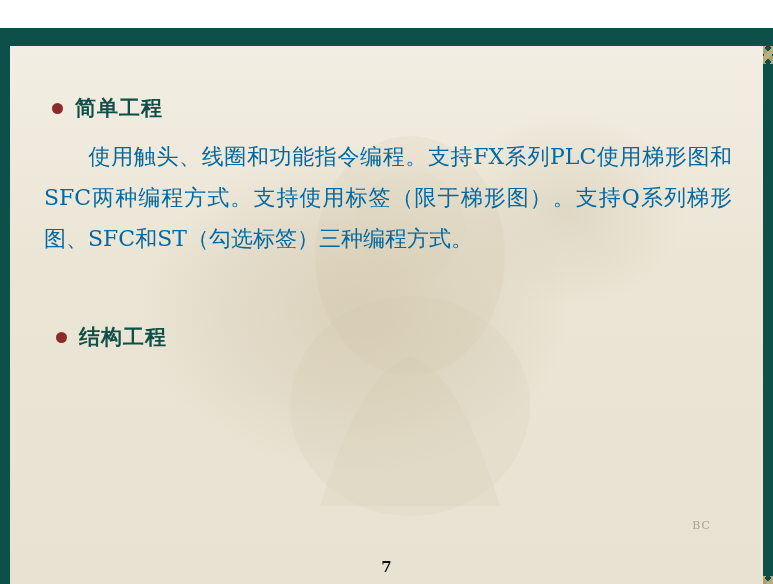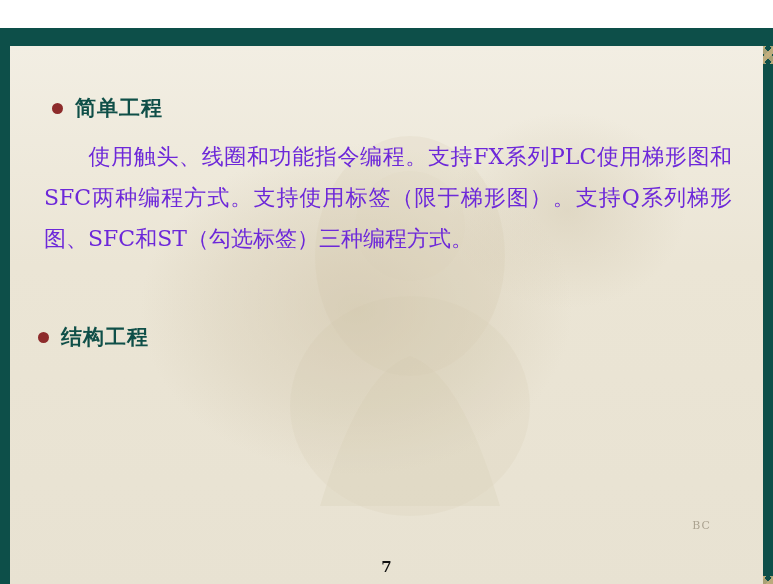--- a/index.html
+++ b/index.html
@@ -112,21 +112,21 @@
     font-weight: bold;
     font-size: 21px;
     color: #0f4f48;
     letter-spacing: 1px;
   }
   .para {
     position: absolute;
     font-family: "DejaVu Serif", serif;
     font-size: 22px;
     line-height: 41px;
-    color: #6d28d9;
+    color: #0369a1;
     text-align: justify;
     letter-spacing: 0px;
   }
   .para .indent { display: inline-block; width: 44px; }
 
   .page-number {
     position: absolute;
     left: 0;
     width: 753px;
     text-align: center;
@@ -209,21 +209,21 @@
 
     <div class="content">
 
       <div class="bullet-line" style="left:42px; top:48px;">
         <span class="bullet-dot"></span>
         <span class="bullet-text">简单工程</span>
       </div>
 
       <div class="para" style="left:34px; top:90px; width:688px;"><span class="indent"></span><span>使用触头、线圈和功能指令编程。支持FX系列PLC使用梯形图和SFC两种编程方式。支持使用标签（限于梯形图）。支持Q系列梯形图、SFC和ST（勾选标签）三种编程方式。</span></div>
 
-      <div class="bullet-line" style="left:28px; top:277px;">
+      <div class="bullet-line" style="left:46px; top:277px;">
         <span class="bullet-dot"></span>
         <span class="bullet-text">结构工程</span>
       </div>
 
 
       <div class="watermark-corner">BC</div>
 
       <div class="page-number">7</div>
     </div>
   </div>

